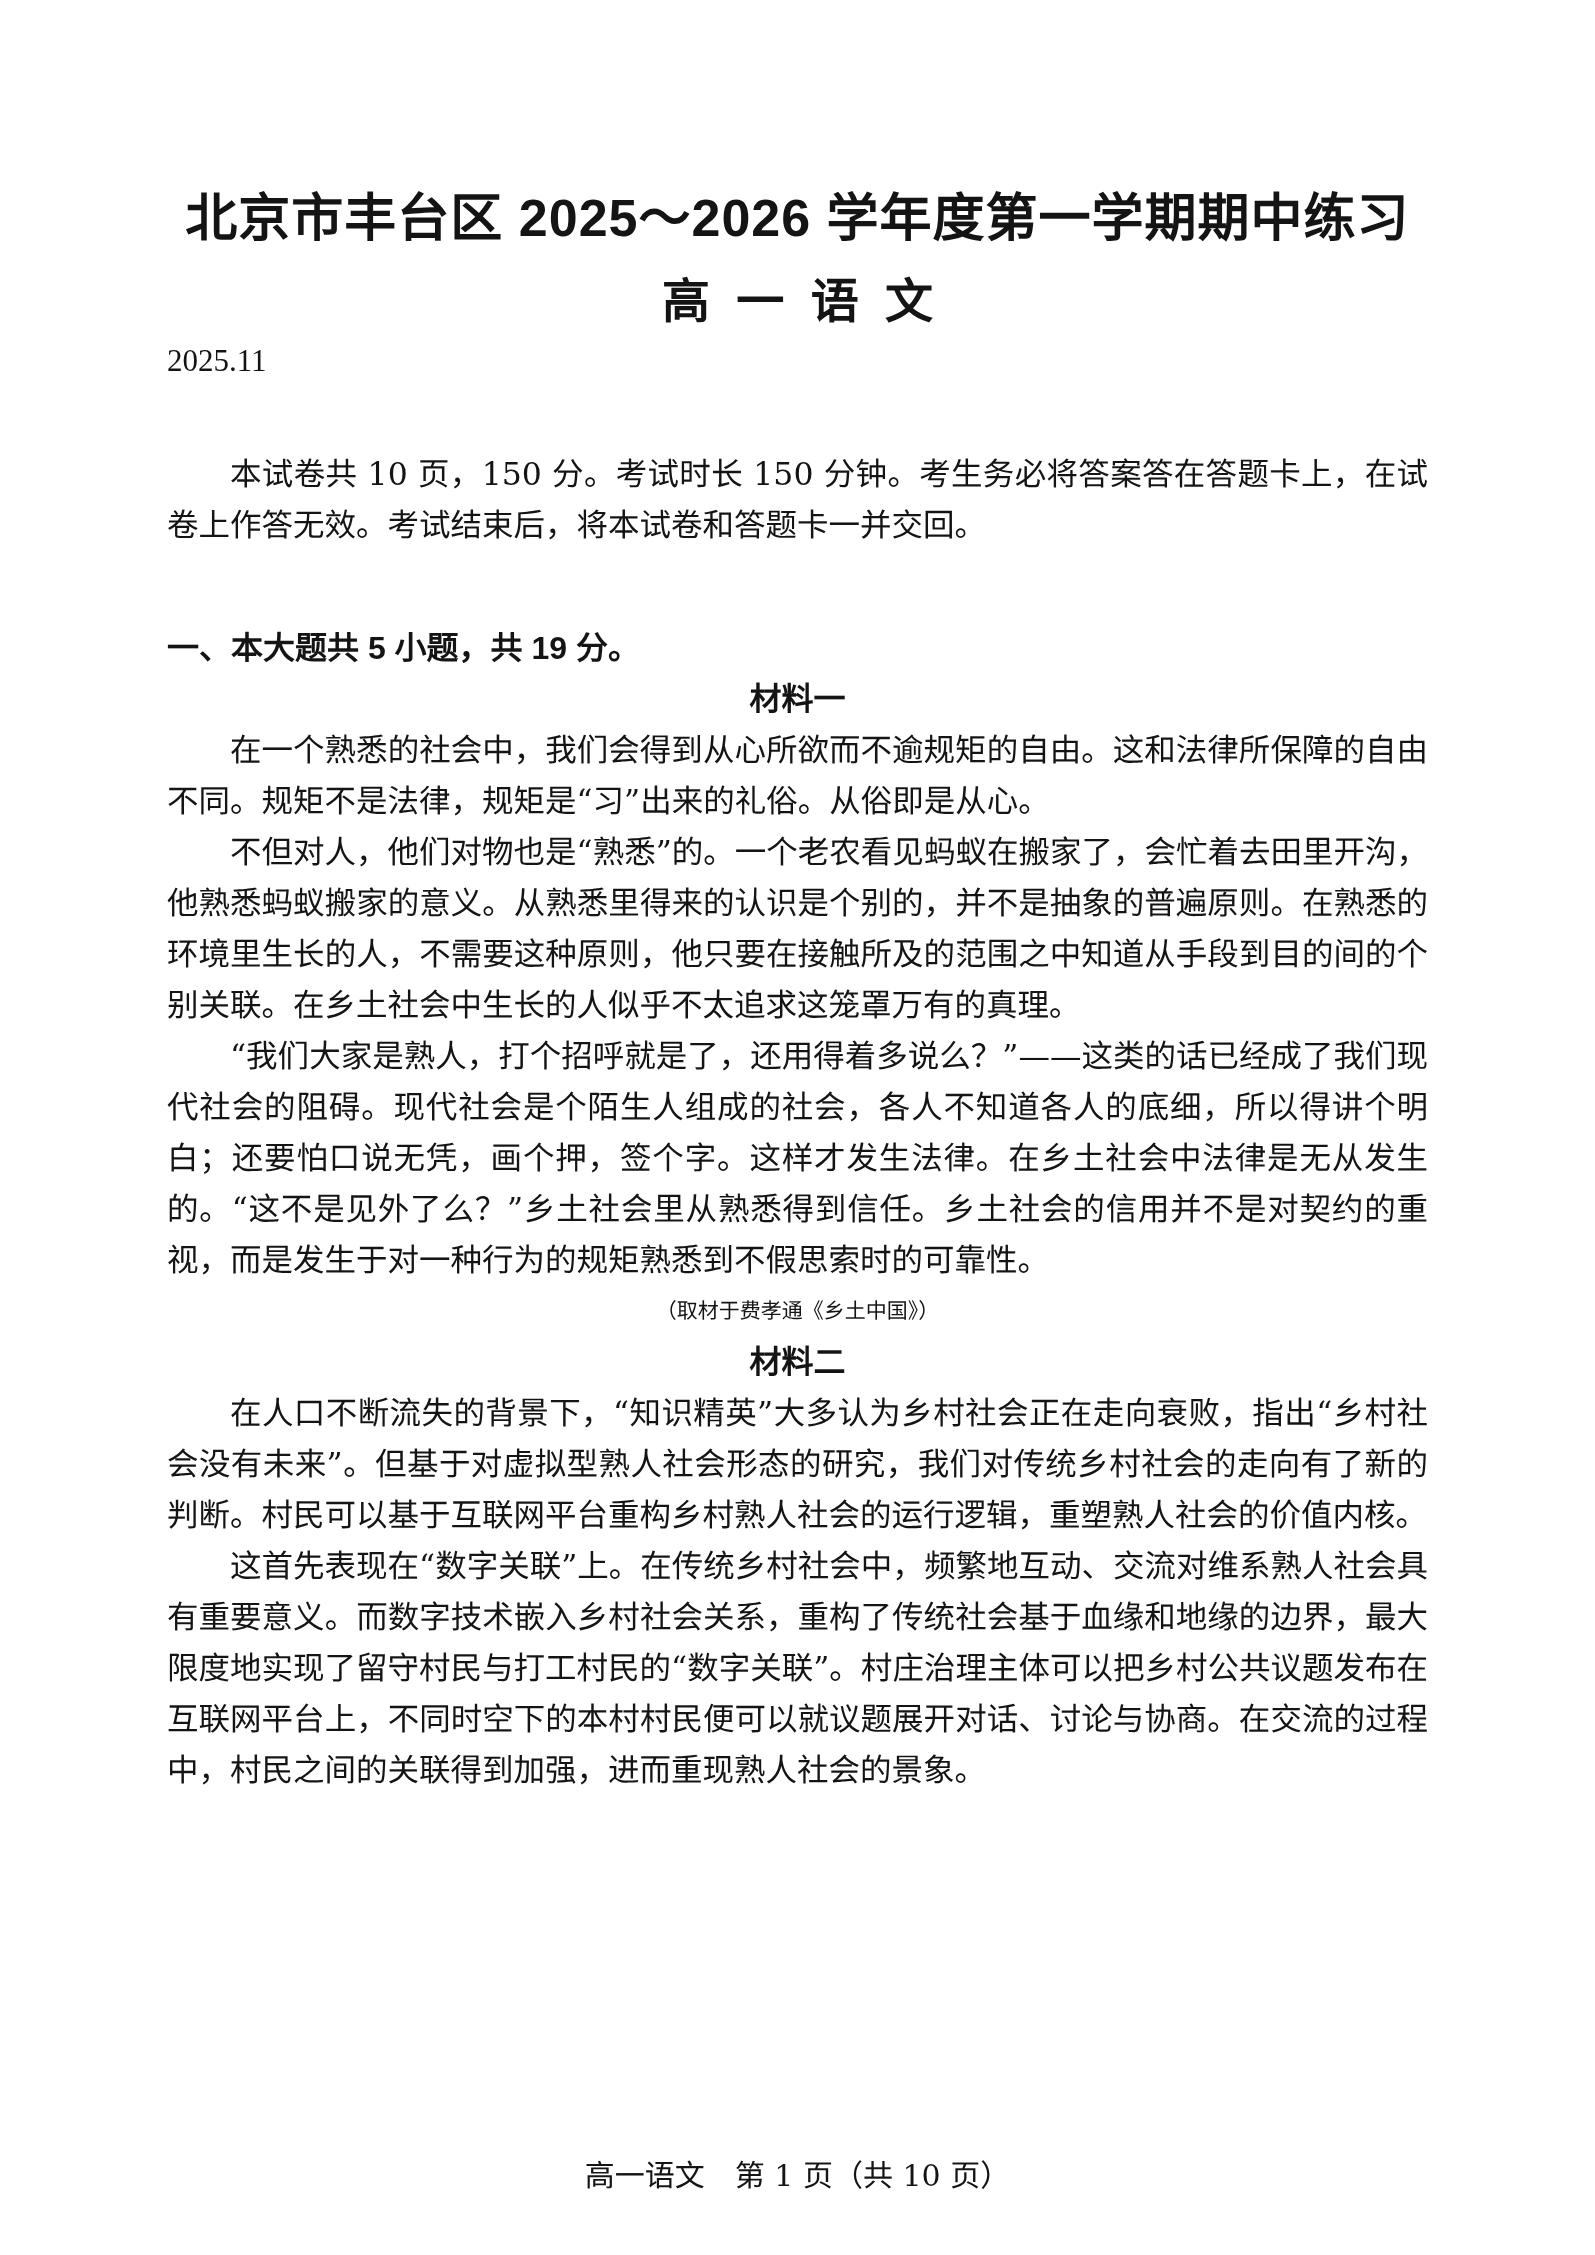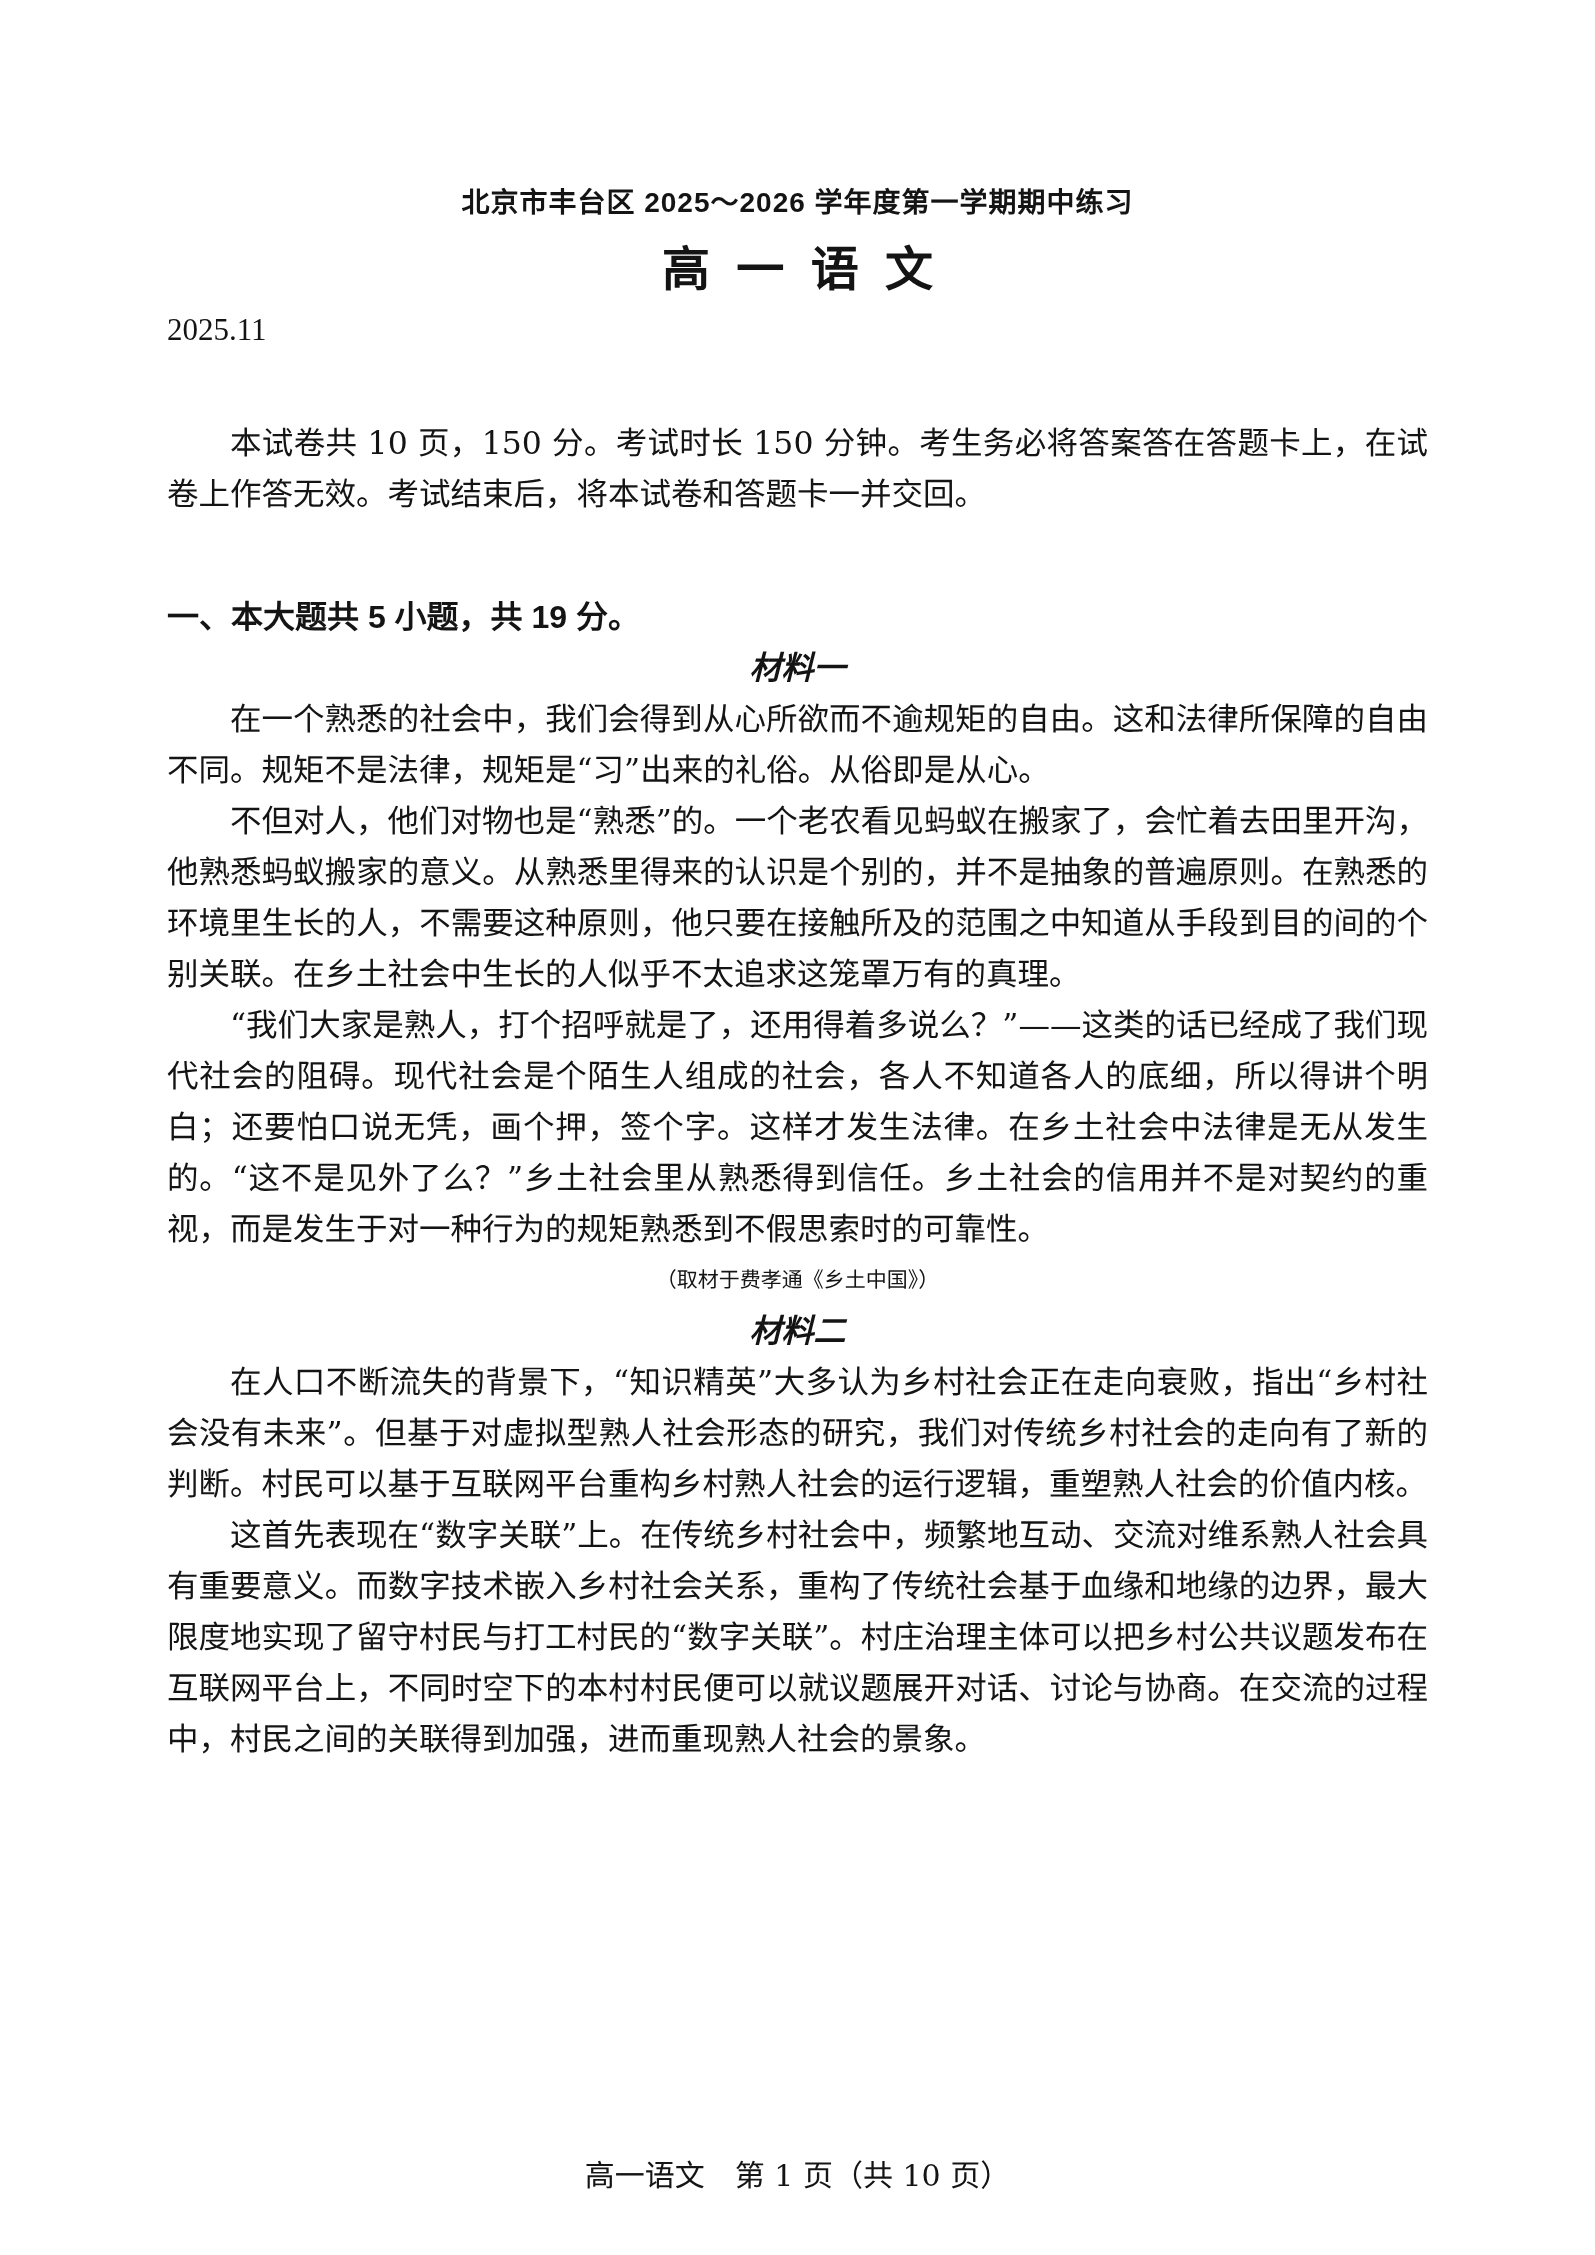--- a/index.html
+++ b/index.html
@@ -20,21 +20,21 @@
     position: absolute;
     left: 167px;
     top: 0;
     width: 1261px;
   }
   .title {
     margin: 185px 0 0 0;
     text-align: center;
     font-family: "Liberation Sans", sans-serif;
     font-weight: 700;
-    font-size: 28px;
+    font-size: 52px;
     line-height: 1.3;
     letter-spacing: 1px;
     white-space: nowrap;
   }
   .subtitle {
     margin: 18px 0 0 0;
     text-align: center;
     font-family: "Liberation Sans", sans-serif;
     font-weight: 700;
     font-size: 48px;
@@ -72,21 +72,20 @@
     line-height: 51px;
     text-indent: 2em;
   }
   .mat-heading {
     margin: 0;
     text-align: center;
     font-family: "Liberation Sans", sans-serif;
     font-weight: 700;
     font-size: 32px;
     line-height: 51px;
-    font-style: italic;
   }
   .para {
     margin: 0;
     font-size: 31.5px;
     line-height: 51px;
     text-align: justify;
     text-indent: 2em;
   }
   .attribution {
     margin: 0;

